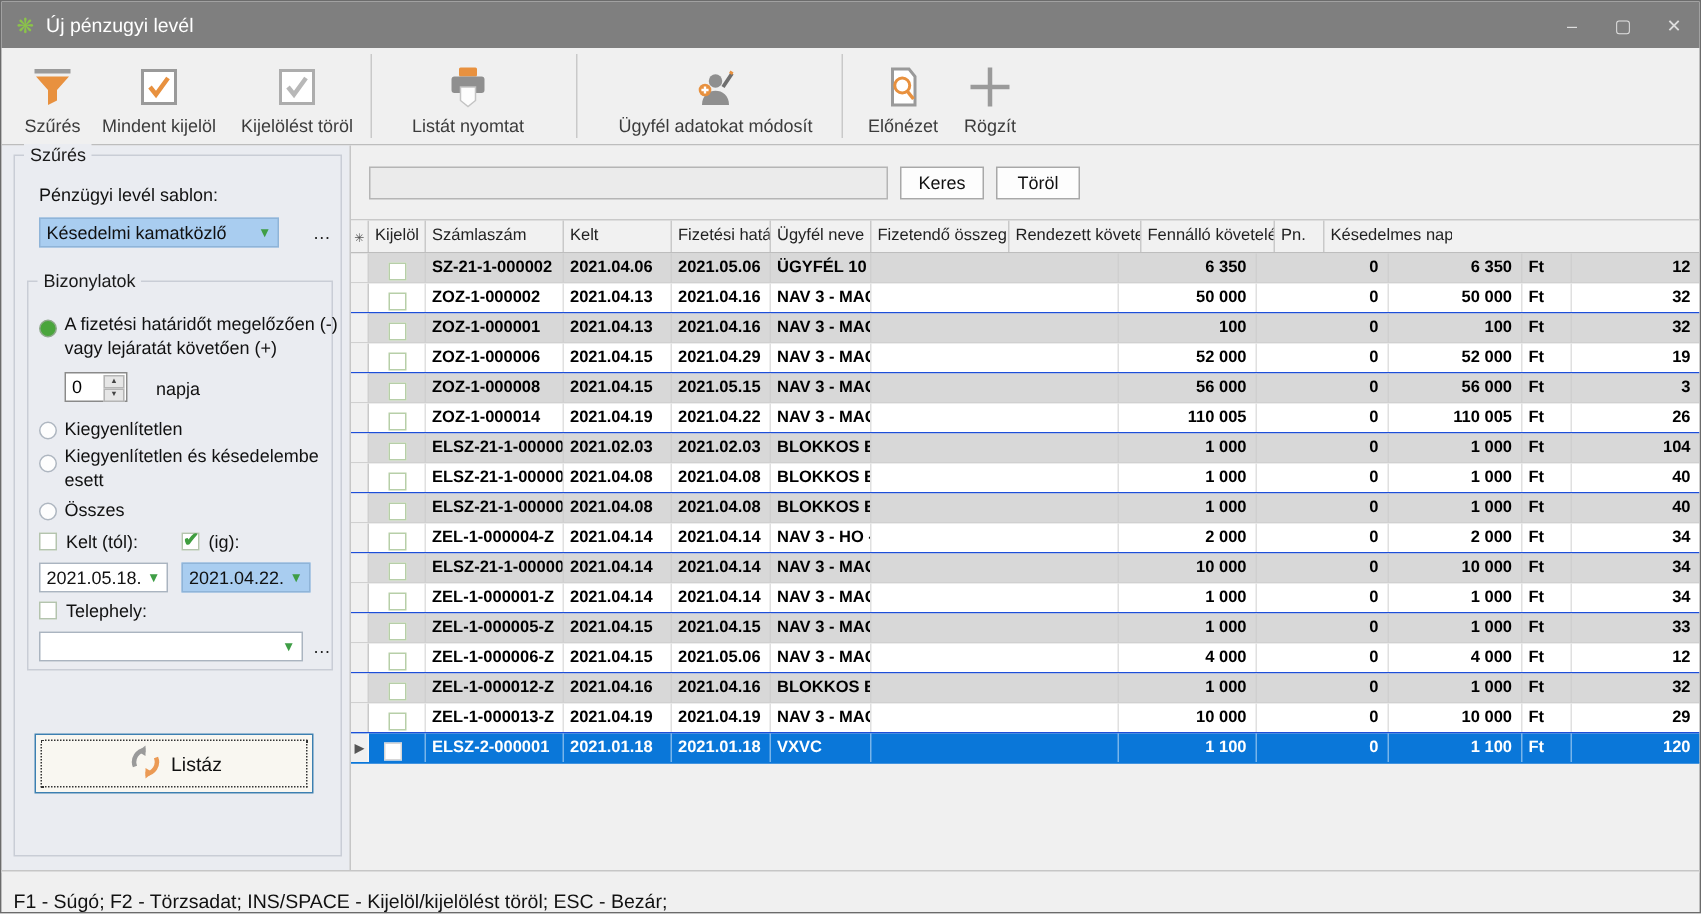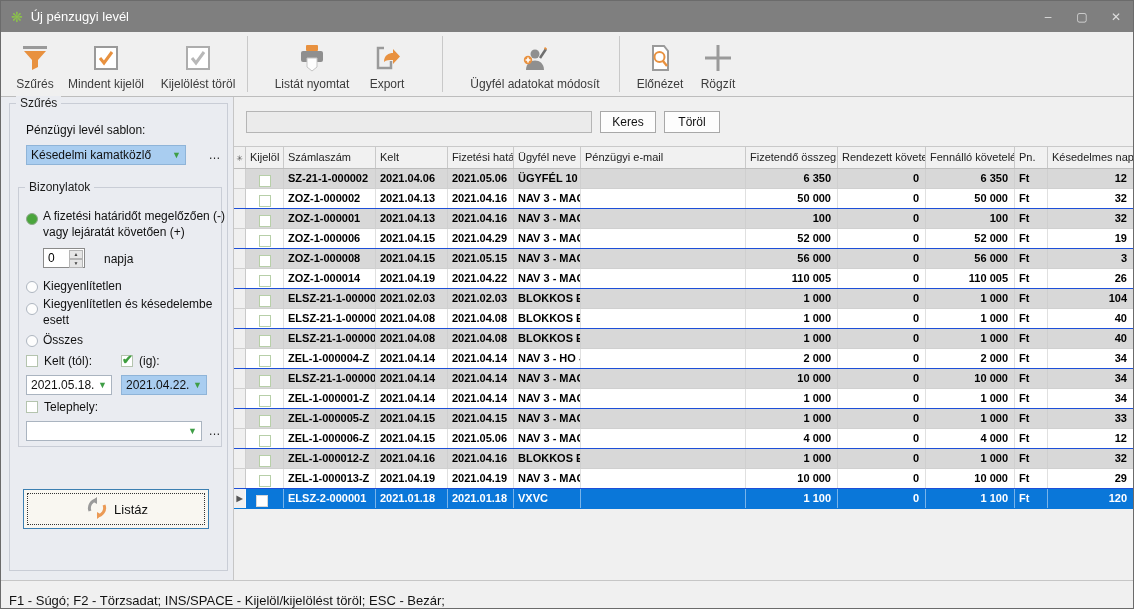--- a/index.html
+++ b/index.html
@@ -147,29 +147,20 @@
     <div class="tb-btn" style="width:92px; margin-left:16px">
       <span class="ic">
         <svg width="30" height="30" viewBox="0 0 30 30">
             <rect x="9" y="2" width="12" height="6" rx="1" fill="#e8913f"></rect>
             <rect x="4" y="8" width="22" height="11" rx="2" fill="#8f8f8f"></rect>
             <path d="M10 15 h10 v9 l-5 4 -5 -4 z" fill="#fdfdfd" stroke="#c4c4c4"></path>
           </svg>
       </span>
       <span>Listát nyomtat</span>
     </div>
-    <div class="tb-btn" style="width:58px">
-      <span class="ic">
-        <svg width="30" height="30" viewBox="0 0 30 30">
-            <path d="M12 5 H6 v20 h13 v-7" stroke="#9a9a9a" stroke-width="2.5" fill="none"></path>
-            <path d="M12 19 c0-7 5-9 9-9 V6 l7 7.5 L21 21 v-4 c-4 0-7 0-9 2 z" fill="#e8913f"></path>
-          </svg>
-      </span>
-      <span>Export</span>
-    </div>
     <div class="tb-sep" style="margin-left:26px"></div>
     <div class="tb-btn" style="width:152px; margin-left:14px">
       <span class="ic">
         <svg width="30" height="30" viewBox="0 0 30 30">
             <circle cx="15" cy="11" r="4.5" fill="#8f8f8f"></circle>
             <path d="M6 27 c0-6.5 4.5-9.5 9-9.5 s9 3 9 9.5 z" fill="#8f8f8f"></path>
             <path d="M20 15 L26 6" stroke="#6f6f6f" stroke-width="2.5"></path>
             <path d="M25 4 l2 1.4 -1 1.6 -2-1.4 z" fill="#e8913f"></path>
             <circle cx="8" cy="17" r="4.2" fill="#e8913f"></circle>
             <path d="M8 14.6 v4.8 M5.6 17 h4.8" stroke="#fff" stroke-width="1.6"></path>
@@ -280,21 +271,20 @@
     <div class="btn" style="left:430px; top:14px; width:56px;">Töröl</div>
 
     <div class="grid">
       <div class="grid-header">
           <div class="hcell indicator">✳</div>
           <div class="hcell kijel">Kijelöl</div>
           <div class="hcell szamlaszam">Számlaszám</div>
           <div class="hcell kelt">Kelt</div>
           <div class="hcell fizetesi">Fizetési határidő</div>
           <div class="hcell ugyfel">Ügyfél neve</div>
-          <div class="hcell email">Pénzügyi e-mail</div>
           <div class="hcell fizetendo">Fizetendő összeg</div>
           <div class="hcell rendezett">Rendezett követelés</div>
           <div class="hcell fennallo">Fennálló követelés</div>
           <div class="hcell pn">Pn.</div>
           <div class="hcell kesedelmes">Késedelmes napok</div>
         </div>
       <div class="grid-body">
           <div class="trow alt">
             <div class="tcell indicator"></div>
             <div class="tcell kijel">

